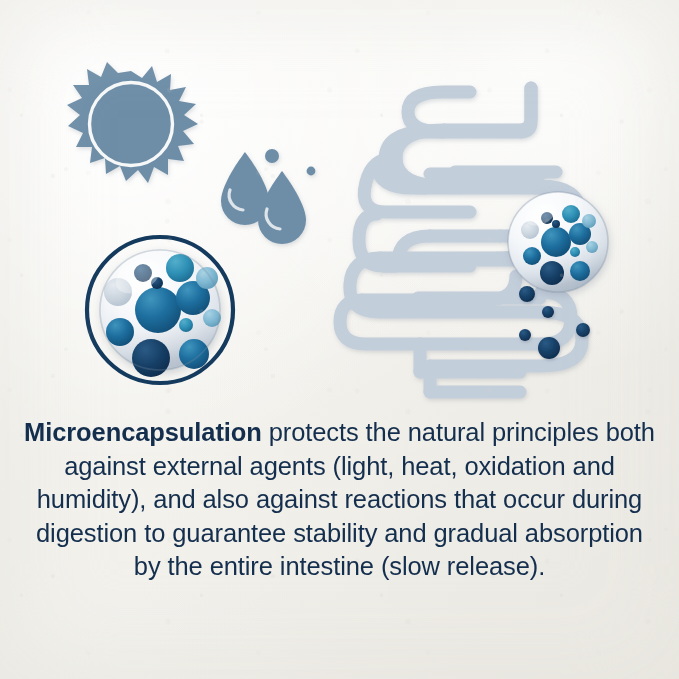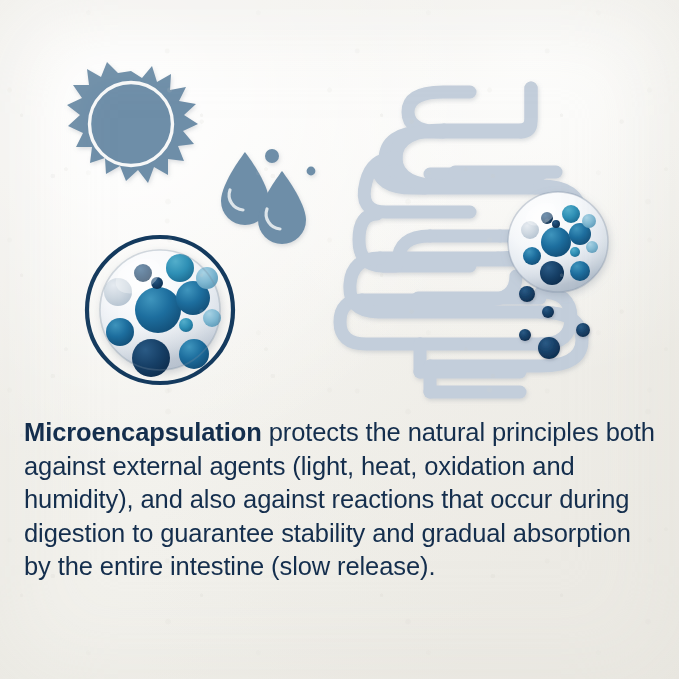--- a/index.html
+++ b/index.html
@@ -39,21 +39,21 @@
     position:absolute; inset:0; pointer-events:none;
     box-shadow: inset 0 0 90px 10px rgba(228,226,219,.55);
   }
   .art{ position:absolute; left:0; top:0; width:679px; height:679px; }
 
   
   #caption{
     position:absolute;
     left:24px; right:24px;
     top:416px;
-    text-align:left;
+    text-align:center;
     color:#142e4d;
     font-size:25.5px;
     line-height:33.5px;
     letter-spacing:-0.1px;
     font-weight:400;
   }
   #caption .lead{ font-weight:700; }
 </style>
 </head>
 <body>

